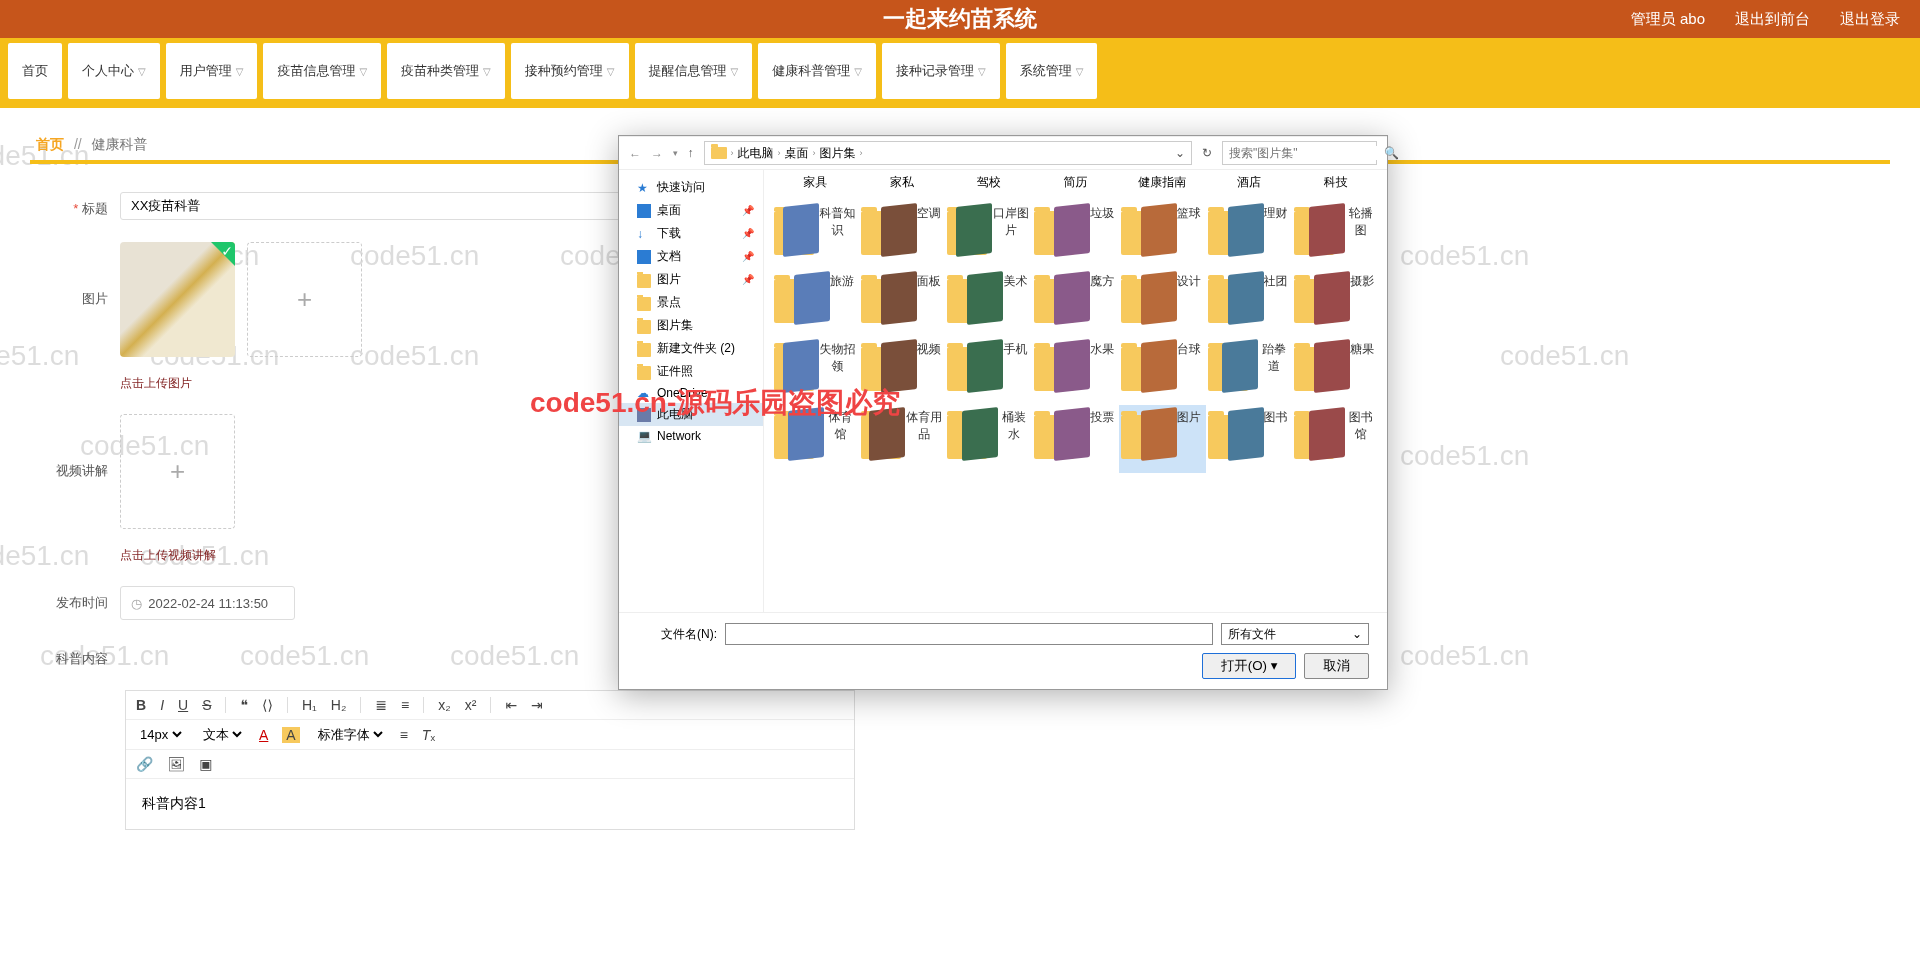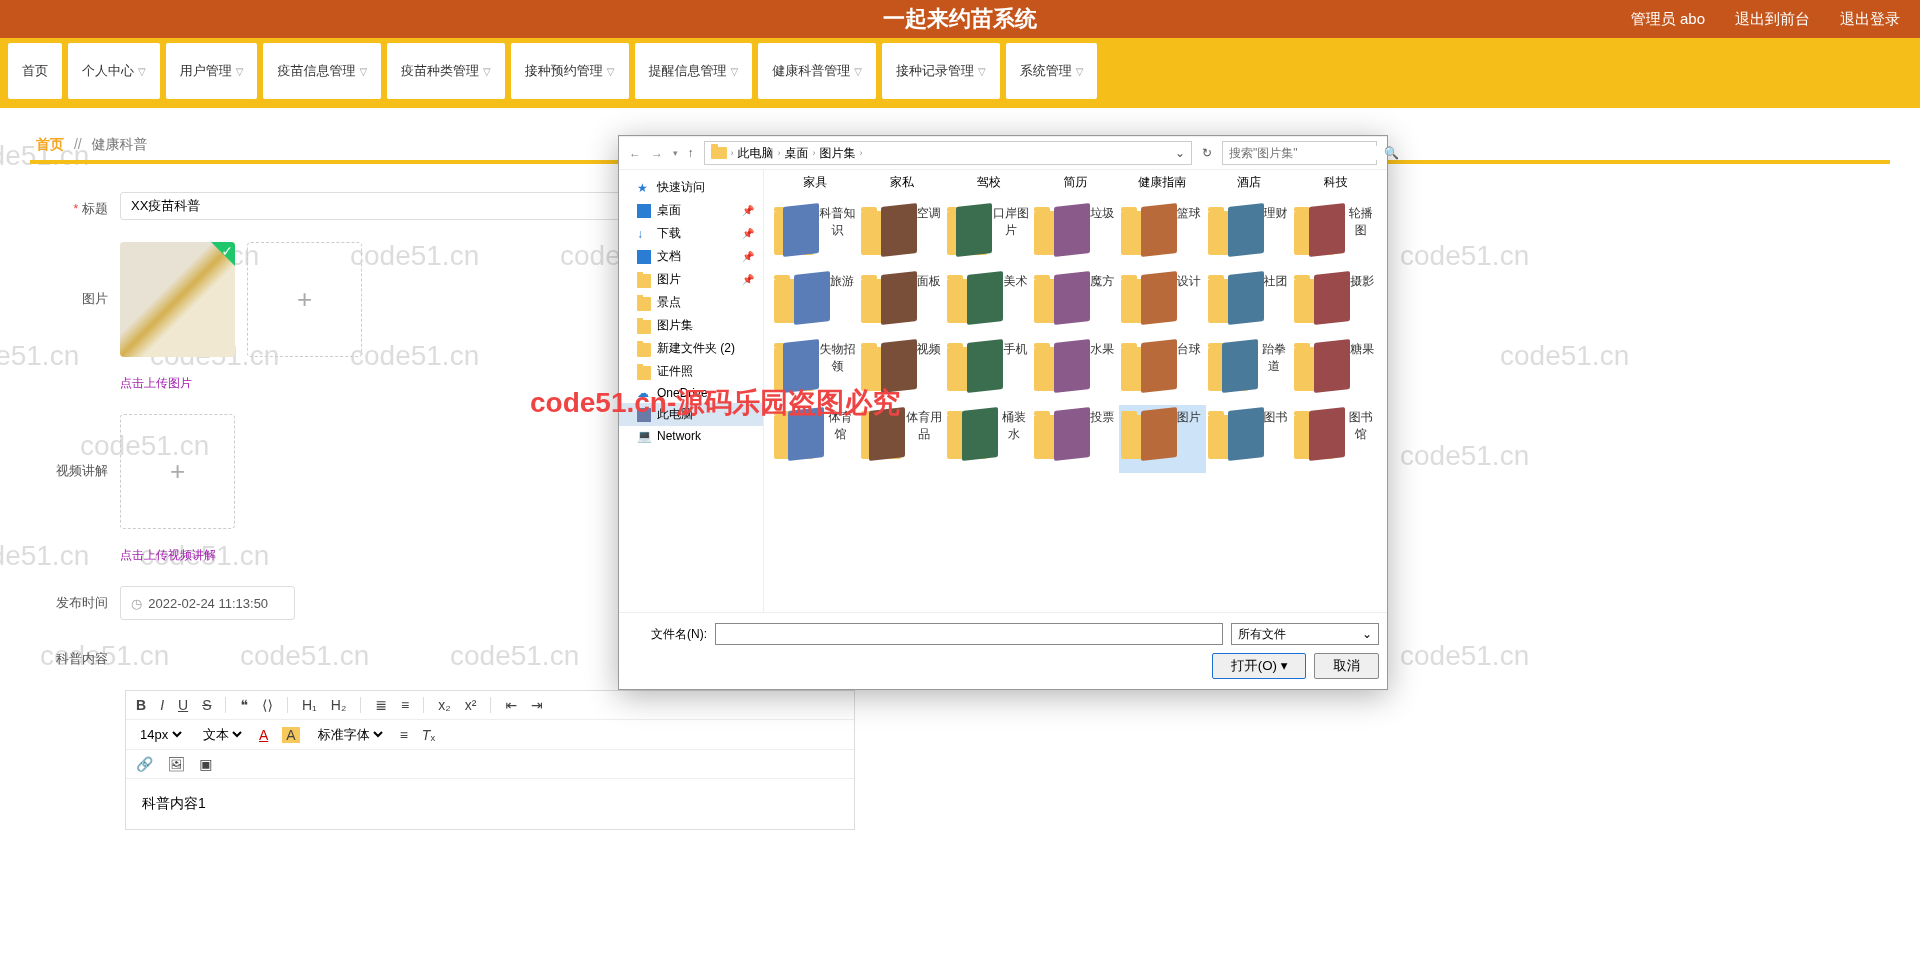--- a/index.html
+++ b/index.html
@@ -30,21 +30,21 @@
 .form-row { display: flex; align-items: flex-start; margin-bottom: 22px; font-size: 13px; }
 .form-label { width: 90px; text-align: right; padding-right: 12px; padding-top: 8px; color: #555; }
 .req::before { content: "* "; color: #e74c3c; }
 .text-input { width: 520px; height: 28px; border: 1px solid #ddd; border-radius: 3px; padding: 0 10px; font-size: 13px; }
 
 .img-area { display: flex; gap: 12px; }
 .thumb { width: 115px; height: 115px; border-radius: 4px; position: relative; overflow: hidden; background: linear-gradient(135deg,#e8e2d4 40%,#d4b050 50%,#f0e8d0 60%); }
 .thumb .check { position: absolute; top: 0; right: 0; width: 24px; height: 24px; background: #1fc66b; color: #fff; font-size: 14px; display: flex; align-items: center; justify-content: center; clip-path: polygon(100% 0,100% 100%,0 0); padding-left: 8px; padding-bottom: 6px; }
 .upload-box { width: 115px; height: 115px; border: 1px dashed #ccc; border-radius: 4px; display: flex; align-items: center; justify-content: center; cursor: pointer; }
 .plus { font-size: 26px; color: #aaa; font-weight: 200; }
-.hint { font-size: 12px; color: #a21caf; margin-top: 18px; }
+.hint { font-size: 12px; color: #7f1d1d; margin-top: 18px; }
 
 .dt-input { width: 175px; height: 34px; border: 1px solid #ddd; border-radius: 3px; padding: 0 10px; font-size: 13px; display: flex; align-items: center; gap: 6px; color: #555; }
 .clock-ico { color: #aaa; }
 
 
 .editor { border: 1px solid #ddd; width: 730px; }
 .ed-tb { border-bottom: 1px solid #eee; padding: 6px 10px; display: flex; flex-wrap: wrap; align-items: center; gap: 14px; font-size: 14px; color: #444; }
 .ed-tb .sep { width: 1px; height: 16px; background: #ddd; }
 .ed-tb select { border: none; font-size: 13px; background: transparent; }
 .ed-body { padding: 16px; min-height: 40px; font-size: 14px; }
@@ -96,21 +96,21 @@
 .files { flex: 1; padding: 4px 8px; overflow-y: auto; display: grid; grid-template-columns: repeat(7, 1fr); gap: 0; align-content: start; }
 .file { display: flex; align-items: flex-start; padding: 4px 2px 8px; cursor: pointer; }
 .file.sel { background: #cde3f8; }
 .file-icon { width: 56px; height: 52px; position: relative; margin-bottom: 4px; }
 .file-icon .back { position: absolute; left: 0; top: 6px; width: 40px; height: 44px; background: #f7c95d; border-radius: 2px; }
 .file-icon .back::before { content:""; position:absolute; top:-4px; left:0; width:16px; height:4px; background:#f7c95d; border-radius:2px 2px 0 0; }
 .file-icon .front { position: absolute; right: 0; top: 0; width: 36px; height: 50px; background: #888; border-radius: 2px; transform: skewY(-6deg); }
 .file-name { font-size: 12px; text-align: center; color: #333; }
 .files .label-only { grid-column: span 1; text-align: center; font-size: 12px; padding-bottom: 10px; }
 
-.dlg-footer { border-top: 1px solid #eee; padding: 10px 8px; display: flex; flex-direction: column; gap: 8px; }
+.dlg-footer { border-top: 1px solid #eee; padding: 10px 18px; display: flex; flex-direction: column; gap: 8px; }
 .ftr-row { display: flex; align-items: center; gap: 8px; }
 .fname-lbl { width: 80px; text-align: right; }
 .fname-in { flex: 1; border: 1px solid #888; height: 22px; padding: 0 4px; }
 .ftype { width: 148px; border: 1px solid #888; height: 22px; display: flex; align-items: center; padding: 0 6px; }
 .ftype .dd { margin-left: auto; }
 .btns { display: flex; gap: 8px; margin-left: auto; }
 .btn { border: 1px solid #888; background: #efefef; padding: 3px 18px; cursor: pointer; border-radius: 2px; }
 .btn.primary { border-color: #1e6fd8; }
 
 .overlay-text { position: absolute; left: 530px; top: 384px; font-size: 28px; color: #ef4444; font-weight: bold; z-index: 200; }

